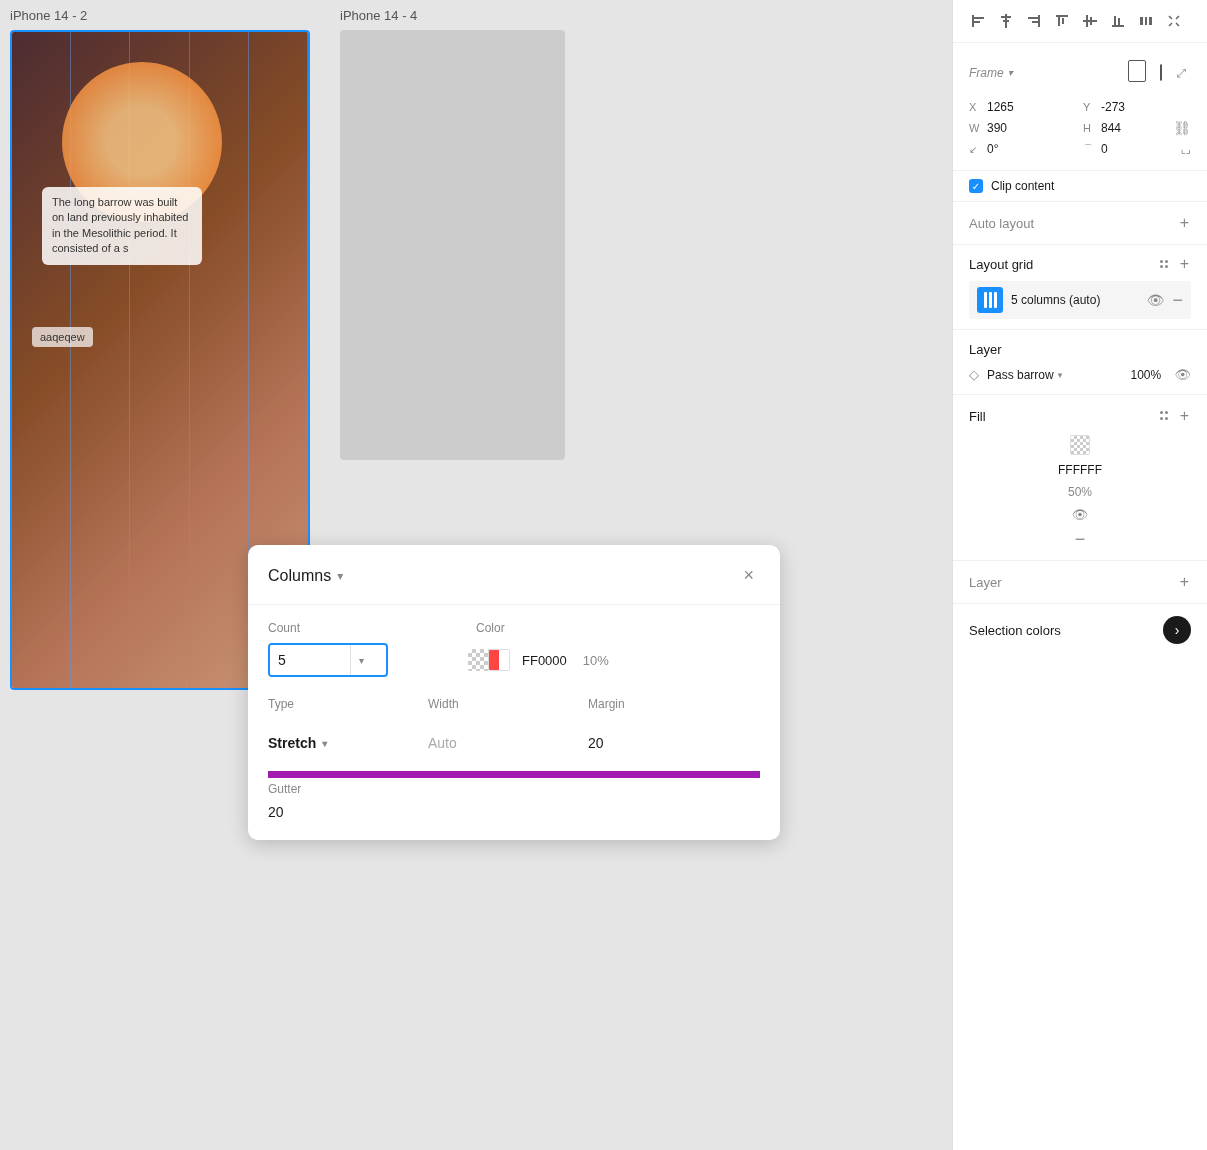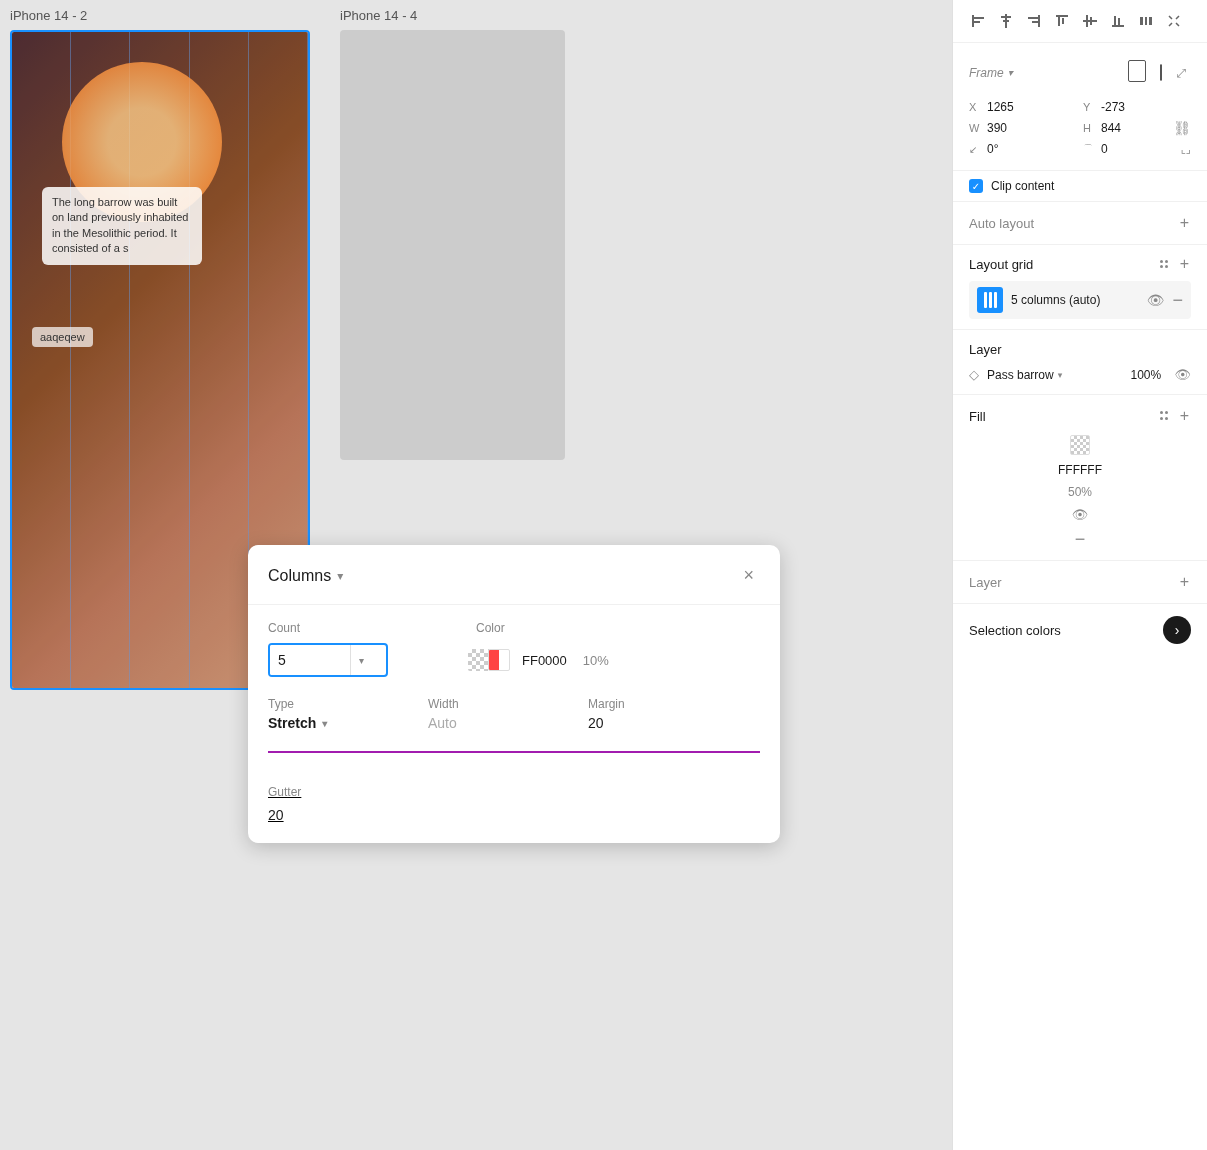--- a/index.html
+++ b/index.html
@@ -255,21 +255,21 @@
     .color-opacity {
       font-size: 13px;
       color: #888;
       margin-left: 8px;
     }
 
     .popup-row-headers2 {
       display: grid;
       grid-template-columns: 160px 160px 120px;
       gap: 0;
-      margin-bottom: 4px;
+      margin-bottom: 24px;
     }
 
     .popup-row-values2 {
       display: grid;
       grid-template-columns: 160px 160px 120px;
       gap: 0;
       align-items: center;
       margin-bottom: 20px;
     }
 
@@ -295,23 +295,22 @@
       font-size: 14px;
       color: #aaa;
     }
 
     .margin-value {
       font-size: 14px;
       color: #1a1a1a;
     }
 
     .gutter-section {
-      border-top: 2px solid #a21caf;
-      padding-top: 32px;
-      text-decoration: underline;
+      border-top: 7px solid #a21caf;
+      padding-top: 4px;
     }
 
     .gutter-label {
       font-size: 12px;
       color: #888;
       margin-bottom: 8px;
     }
 
     .gutter-value {
       font-size: 14px;

